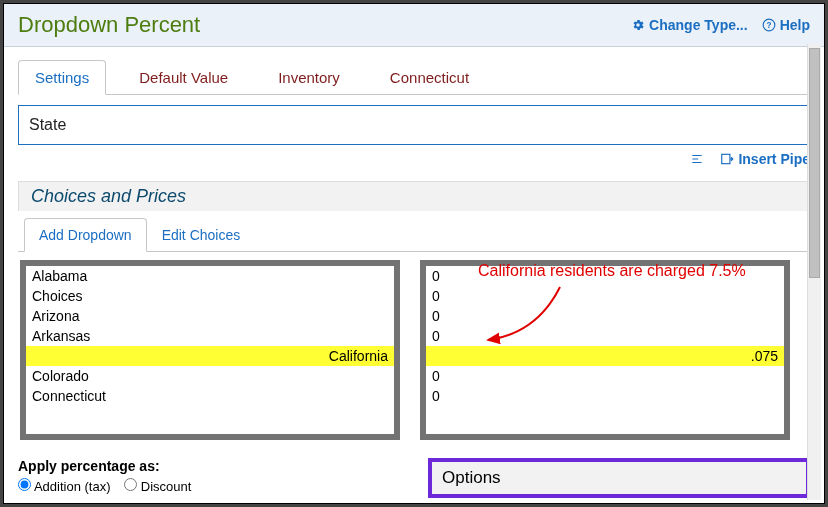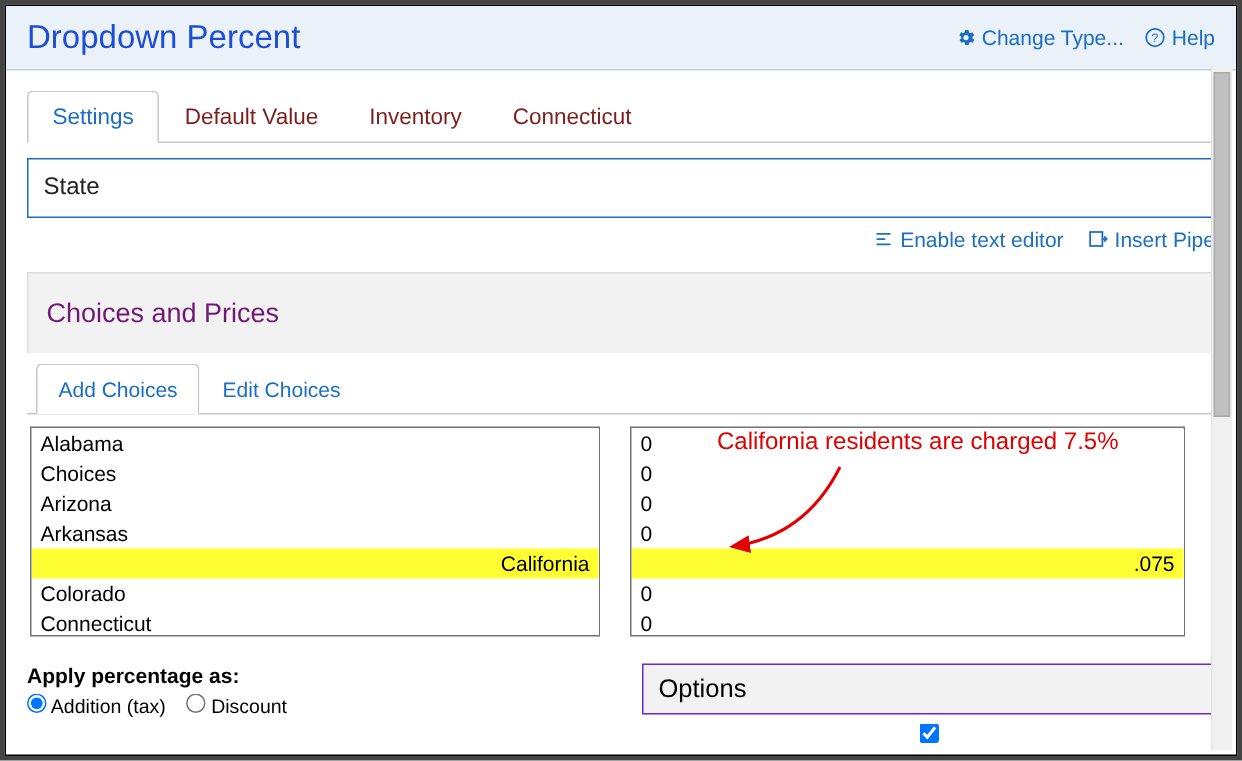--- a/index.html
+++ b/index.html
@@ -22,39 +22,39 @@
   .modal-header {
     background: #eaf1f8;
     border-bottom: 1px solid #c8d2dc;
     padding: 8px 14px;
     display: flex;
     align-items: center;
     justify-content: space-between;
   }
   .modal-title {
     font-size: 22px;
-    color: #1d4ed8;
+    color: #4d7c0f;
     font-weight: 400;
   }
   .header-actions { display: flex; gap: 14px; align-items: center; }
-  .link { color: #1b6ec2; cursor: pointer; font-size: 14px; display: inline-flex; align-items: center; gap: 4px; }
+  .link { color: #1b6ec2; cursor: pointer; font-size: 14px; display: inline-flex; align-items: center; gap: 4px; font-weight: bold; }
   .icon { display:inline-flex; align-items:center; justify-content:center; }
 
   .modal-body {
     padding: 12px 14px 10px 14px;
     overflow-y: auto;
     flex: 1 1 auto;
     position: relative;
   }
 
   .tabs {
     display: flex;
     border-bottom: 1px solid #c7c7c7;
     margin-bottom: 10px;
-    gap: 0;
+    gap: 16px;
   }
   .tab {
     padding: 8px 16px;
     color: #7f1d1d;
     cursor: pointer;
     font-size: 15px;
     border: 1px solid transparent;
     border-bottom: none;
     position: relative;
     top: 1px;
@@ -80,23 +80,24 @@
     display: flex;
     justify-content: flex-end;
     gap: 16px;
     margin: 6px 0 14px 0;
   }
 
   .section-title {
     background: #f2f2f2;
     border: 1px solid #ddd;
     border-bottom: none;
-    padding: 16px 12px;
+    padding: 4px 12px;
     font-size: 18px;
-    color: #701a75;
+    color: #0c4a6e;
+    font-style: italic;
   }
 
   .sub-tabs {
     display:flex;
     border-bottom: 1px solid #c7c7c7;
     padding: 6px 6px 0 6px;
   }
   .sub-tab {
     padding: 8px 14px;
     color: #1b6ec2;
@@ -115,22 +116,22 @@
   }
 
   .choices-grid {
     display:flex;
     gap:20px;
     padding: 8px 2px 10px 2px;
     align-items:flex-start;
     position: relative;
   }
   .listbox {
-    border:1px solid #737373;
-    height: 140px;
+    border:6px solid #737373;
+    height: 180px;
     overflow-y: scroll;
     font-size: 14px;
     flex: 0 0 auto;
     background:#fff;
   }
   .listbox.states { width: 380px; }
   .listbox.prices { width: 370px; }
   .listbox .row {
     padding: 1px 6px;
     white-space: nowrap;
@@ -147,21 +148,21 @@
     flex: 0 0 390px;
     font-size:14px;
   }
   .apply-as .label { font-weight:600; margin-bottom:4px; }
   .apply-as label { font-weight:400; margin-right:10px; font-size:13px;}
   .options-box {
     flex:1;
   }
   .options-title {
     background:#f2f2f2;
-    border:1px solid #6d28d9;
+    border:4px solid #6d28d9;
     padding:6px 10px;
     font-size:17px;
     margin-bottom:6px;
   }
   .options-body { padding: 0 6px; font-size:14px; display:flex; align-items:center; gap:6px;flex-direction:column; }
 
   .annot-text {
     position:absolute;
     color:#e00000;
     font-size:16px;
@@ -235,37 +236,36 @@
 
     <input class="name-input" type="text" value="State" style="">
 
     <div class="name-row-actions">
       <span class="link">
         <span class="icon">
           <svg width="14" height="14" viewBox="0 0 24 24" stroke="#1b6ec2" fill="none" stroke-width="2">
               <path d="M4 6h16M4 12h10M4 18h16"></path>
             </svg>
         </span>
-        <span>Enable text editor</span>
       </span>
       <span class="link">
         <span class="icon">
           <svg width="14" height="14" viewBox="0 0 24 24" stroke="#1b6ec2" fill="none" stroke-width="2">
               <rect x="3" y="4" width="14" height="16"></rect>
               <path d="M17 12h5m-3 -3l3 3-3 3"></path>
             </svg>
         </span>
         <span>Insert Pipe</span>
       </span>
     </div>
 
     <div class="section-title">Choices and Prices</div>
 
     <div class="sub-tabs">
-      <div class="sub-tab active">Add Choices</div>
+      <div class="sub-tab active">Add Dropdown</div>
       <div class="sub-tab">Edit Choices</div>
     </div>
 
     <div class="choices-grid">
       <div class="listbox states" id="states-list">
           <div class="row">Alabama</div>
           <div class="row">Choices</div>
           <div class="row">Arizona</div>
           <div class="row">Arkansas</div>
           <div class="row highlight">California</div>

